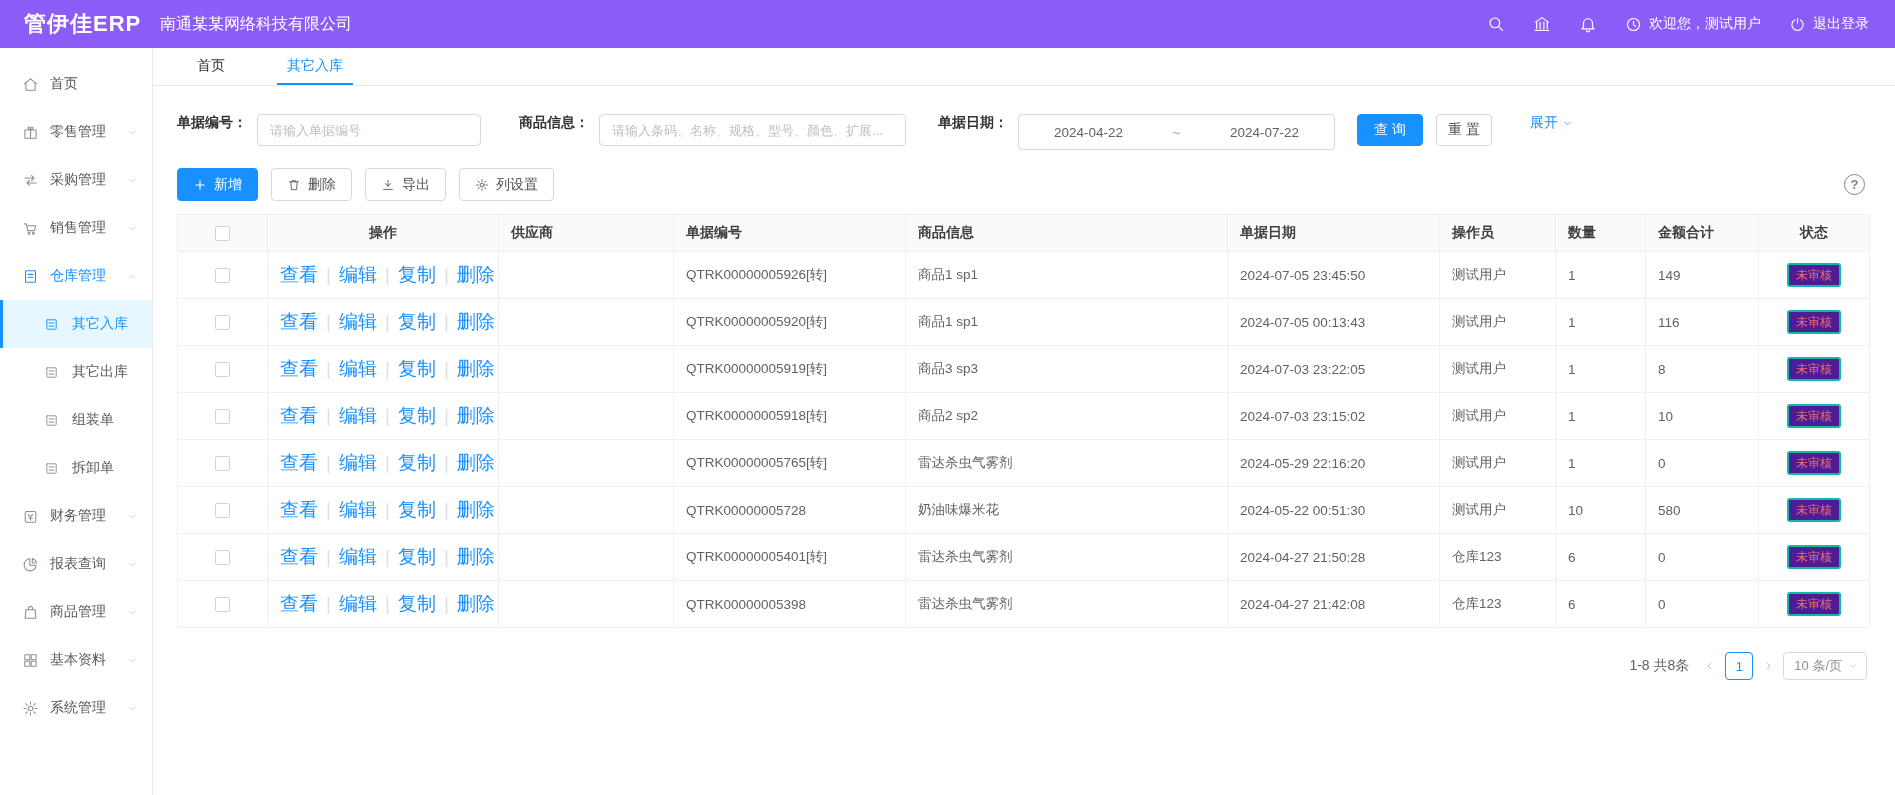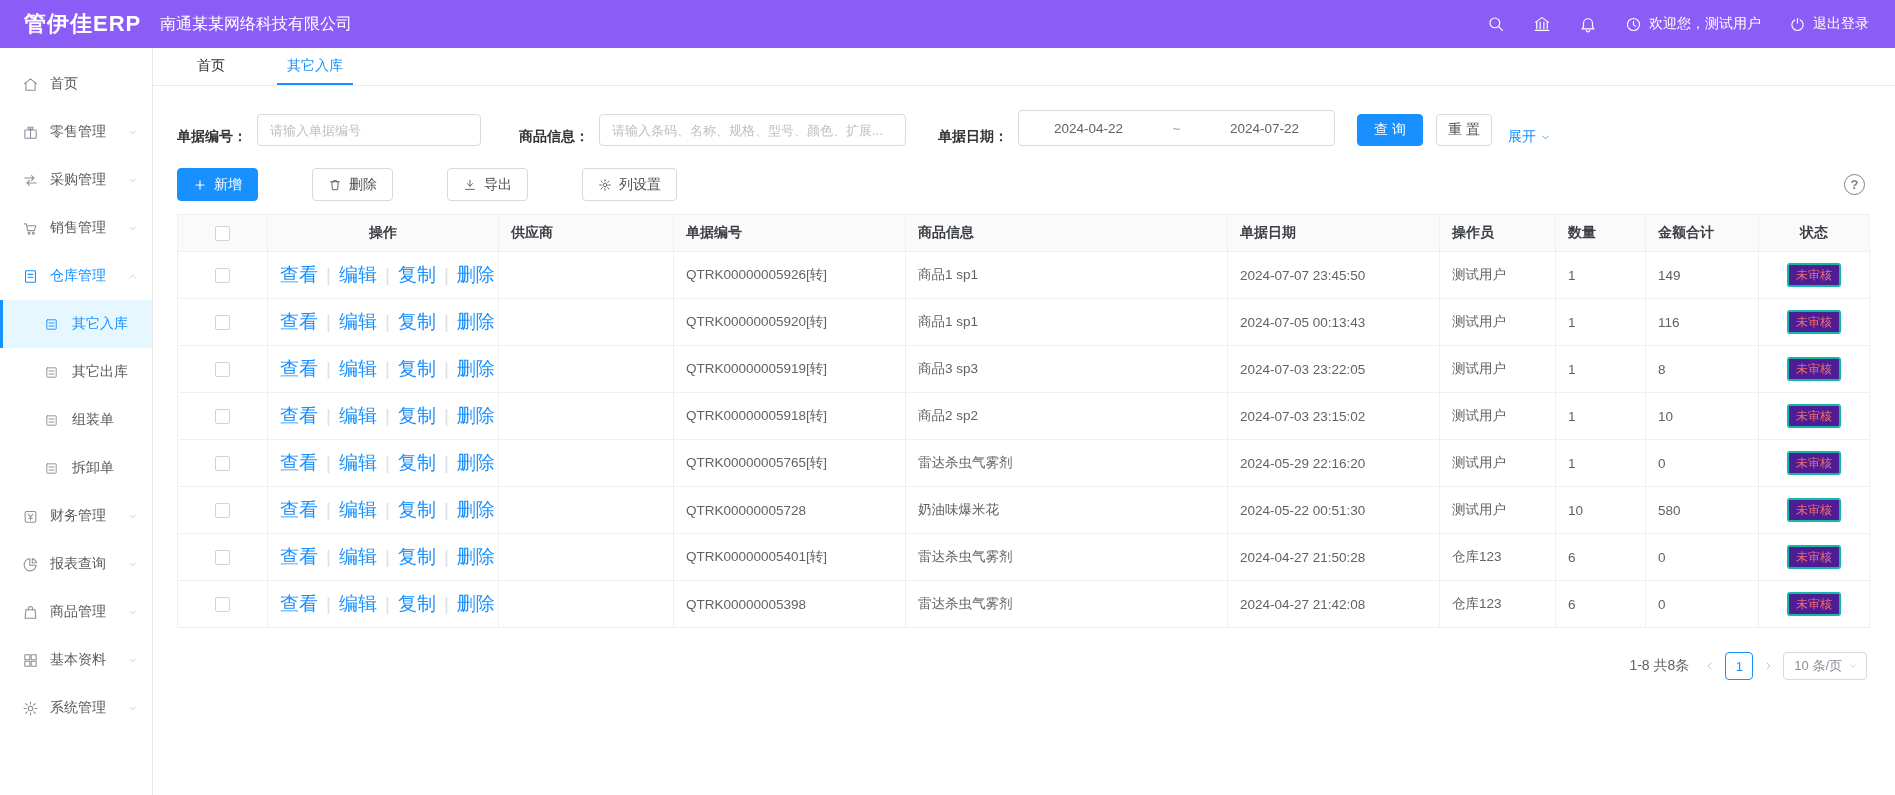--- a/index.html
+++ b/index.html
@@ -31,41 +31,41 @@
 
   .main { flex:1; display:flex; flex-direction:column; }
 
   
   .tabbar { height:38px; border-bottom:1px solid #e8e8e8; display:flex; align-items:stretch; padding-left:34px; }
   .tab { display:flex; align-items:center; padding:0 10px; margin-right:42px; color:#333; cursor:pointer; border-bottom:2px solid transparent; }
   .tab.active { color:#1890ff; border-bottom-color:#1890ff; }
 
   
   .content { padding:0 24px 0 24px; }
-  .filter-row { display:flex; align-items:flex-end; margin-top:28px; height:32px; }
+  .filter-row { display:flex; align-items:flex-start; margin-top:28px; height:32px; }
   .flabel { font-weight:600; color:#333; margin-right:10px; white-space:nowrap; }
   .finput { height:32px; border:1px solid #d9d9d9; border-radius:4px; padding:0 12px; font-size:13px;
     color:#606266; outline:none; font-family:inherit; }
   .finput::placeholder { color:#bfbfbf; }
   .order-input { width:224px; margin-right:38px; }
   .product-input { width:307px; margin-right:32px; }
   .datebox { width:317px; height:36px; border:1px solid #d9d9d9; border-radius:4px; display:flex; align-items:center;
     justify-content:space-around; color:#606266; font-size:13.5px; margin-right:22px; }
   .datebox .dt { border:none; outline:none; text-align:center; width:110px; color:#606266; font-size:13.5px; font-family:inherit; background:transparent; }
   .datebox .tilde { color:#9aa0a6; }
   .btn { height:32px; border-radius:4px; border:1px solid #d9d9d9; background:#fff; color:#515151;
     font-size:14px; display:inline-flex; align-items:center; justify-content:center; cursor:pointer; font-family:inherit; }
   .btn-primary { background:#1890ff; border-color:#1890ff; color:#fff; }
   .search-btn { width:66px; margin-right:13px; }
   .reset-btn { width:56px; margin-right:16px; }
-  .expand-link { color:#1890ff; display:flex; align-items:center; gap:4px; cursor:pointer; }
+  .expand-link { color:#1890ff; display:flex; align-items:center; gap:4px; cursor:pointer;margin-left:22px; }
   .expand-link svg { stroke:#1890ff; fill:none; stroke-width:1.7; stroke-linecap:round; stroke-linejoin:round; }
 
   
-  .toolbar-row { display:flex; align-items:center; margin-top:22px;gap:41px; }
+  .toolbar-row { display:flex; align-items:center; margin-top:22px; }
   .tbtn { padding:0 15px; height:33px; margin-right:13px; gap:7px; }
   .tbtn svg { stroke:currentColor; fill:none; stroke-width:1.5; stroke-linecap:round; stroke-linejoin:round; }
   .help { margin-left:auto; margin-right:6px; width:21px; height:21px; border:1.5px solid #7d828a; border-radius:50%;
     color:#7d828a; font-size:13px; font-weight:bold; display:flex; align-items:center; justify-content:center; cursor:pointer; }
 
   
   table.grid { border-collapse:collapse; margin-top:13px; table-layout:fixed; width:1692px; }
   .grid th, .grid td { border:1px solid #eef0f3; overflow:hidden; white-space:nowrap; }
   .grid th { height:37px; background:#fafafa; font-weight:600; color:#3c3f44; font-size:14px; text-align:left; padding:0 12px; }
   .grid td { height:47px; color:#606266; font-size:13.5px; padding:0 12px; }
@@ -427,21 +427,21 @@
         </thead>
         <tbody>
           <tr>
             <td class="center"><span class="checkbox"></span></td>
             <td class="actions">
               <a>查看</a><a>编辑</a><a>复制</a><a>删除</a>
             </td>
             <td></td>
             <td>QTRK00000005926[转]</td>
             <td>商品1 sp1</td>
-            <td>2024-07-07 23:45:50</td>
+            <td>2024-07-05 23:45:50</td>
             <td>测试用户</td>
             <td>1</td>
             <td>149</td>
             <td class="center"><span class="badge">未审核</span></td>
           </tr>
           <tr>
             <td class="center"><span class="checkbox"></span></td>
             <td class="actions">
               <a>查看</a><a>编辑</a><a>复制</a><a>删除</a>
             </td>

